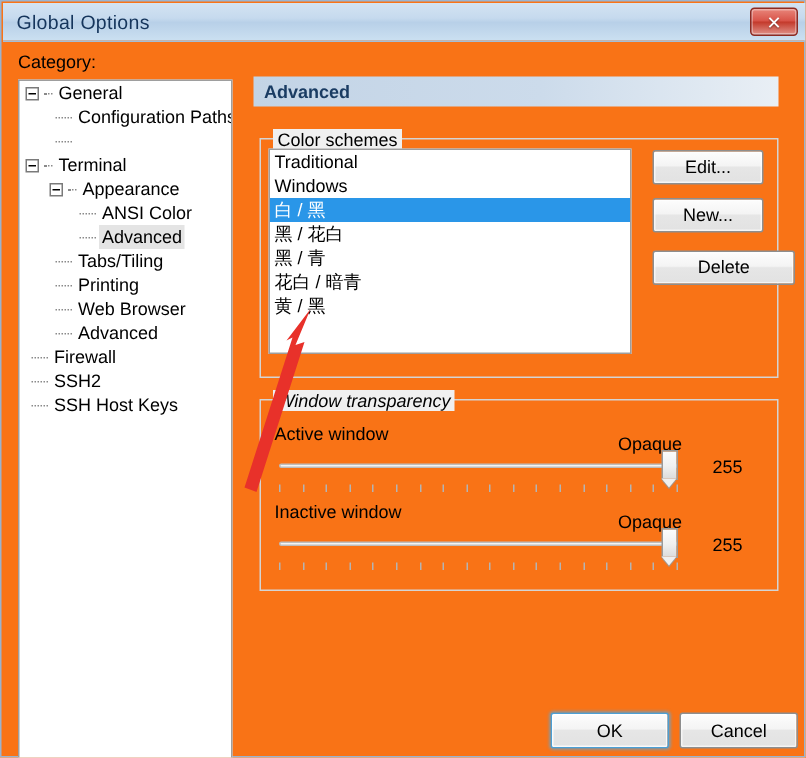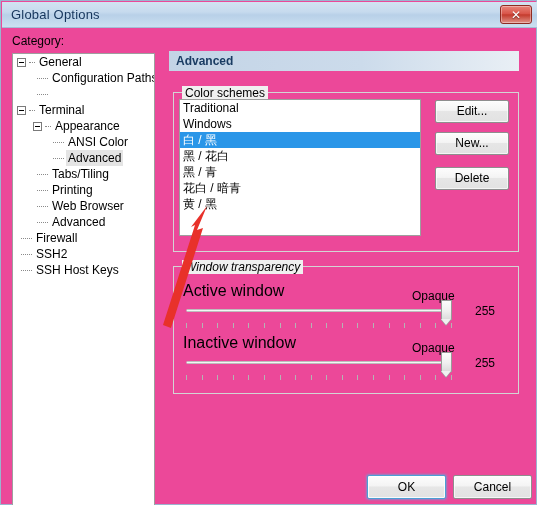--- a/index.html
+++ b/index.html
@@ -15,21 +15,21 @@
     color: #000;
     overflow: hidden;
     position: relative;
   }
 
   
   #window {
     position: absolute;
     left: 0; top: 0;
     width: 537px; height: 505px;
-    background: #ec4899;
+    background: #f97316;
     border: 1px solid #9bb3cf;
     box-sizing: border-box;
   }
 
   
   #titlebar {
     position: absolute;
     left: 1px; top: 1px;
     width: 535px;
     height: 26px;
@@ -202,35 +202,35 @@
     font-family: "Liberation Sans", "DejaVu Sans", sans-serif;
     font-size: 12px;
     color: #000;
     text-align: center;
     cursor: pointer;
     box-sizing: border-box;
     box-shadow: inset 0 0 0 1px rgba(255,255,255,0.65);
   }
   #btn-edit   { left: 434px; top: 99px;  width: 74px; height: 23px; line-height: 21px; }
   #btn-new    { left: 434px; top: 131px; width: 74px; height: 23px; line-height: 21px; }
-  #btn-delete { left: 434px; top: 166px; width: 74px; height: 23px; line-height: 21px; }
+  #btn-delete { left: 434px; top: 166px; width: 95px; height: 23px; line-height: 21px; }
 
   #btn-ok {
     left: 366px; top: 474px; width: 79px; height: 24px; line-height: 22px;
     border: 1px solid #4b9fd5;
     box-shadow: 0 0 2px 1px rgba(90,170,225,0.65), inset 0 0 0 1px rgba(255,255,255,0.8);
   }
   #btn-cancel {
     left: 452px; top: 474px; width: 79px; height: 24px; line-height: 22px;
   }
 
   
   .slider-label {
     position: absolute;
-    font-size: 16px;
+    font-size: 12px;
     color: #000;
     white-space: nowrap;
   }
   .opaque-label {
     position: absolute;
     font-size: 12px;
     color: #000;
     white-space: nowrap;
   }
   .slider-value {

